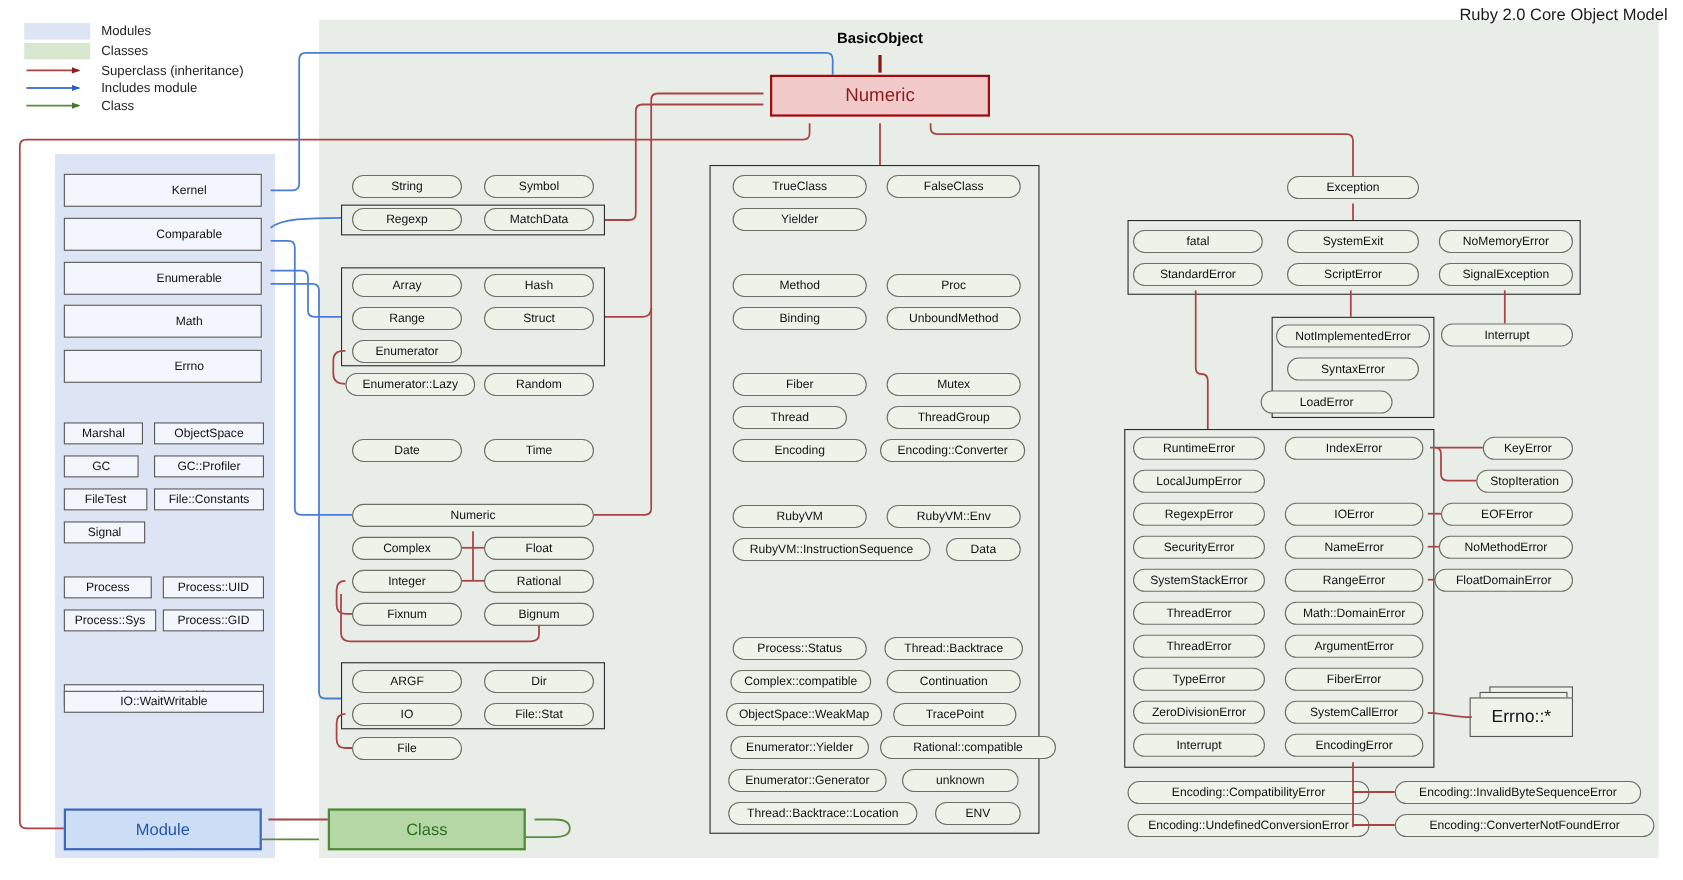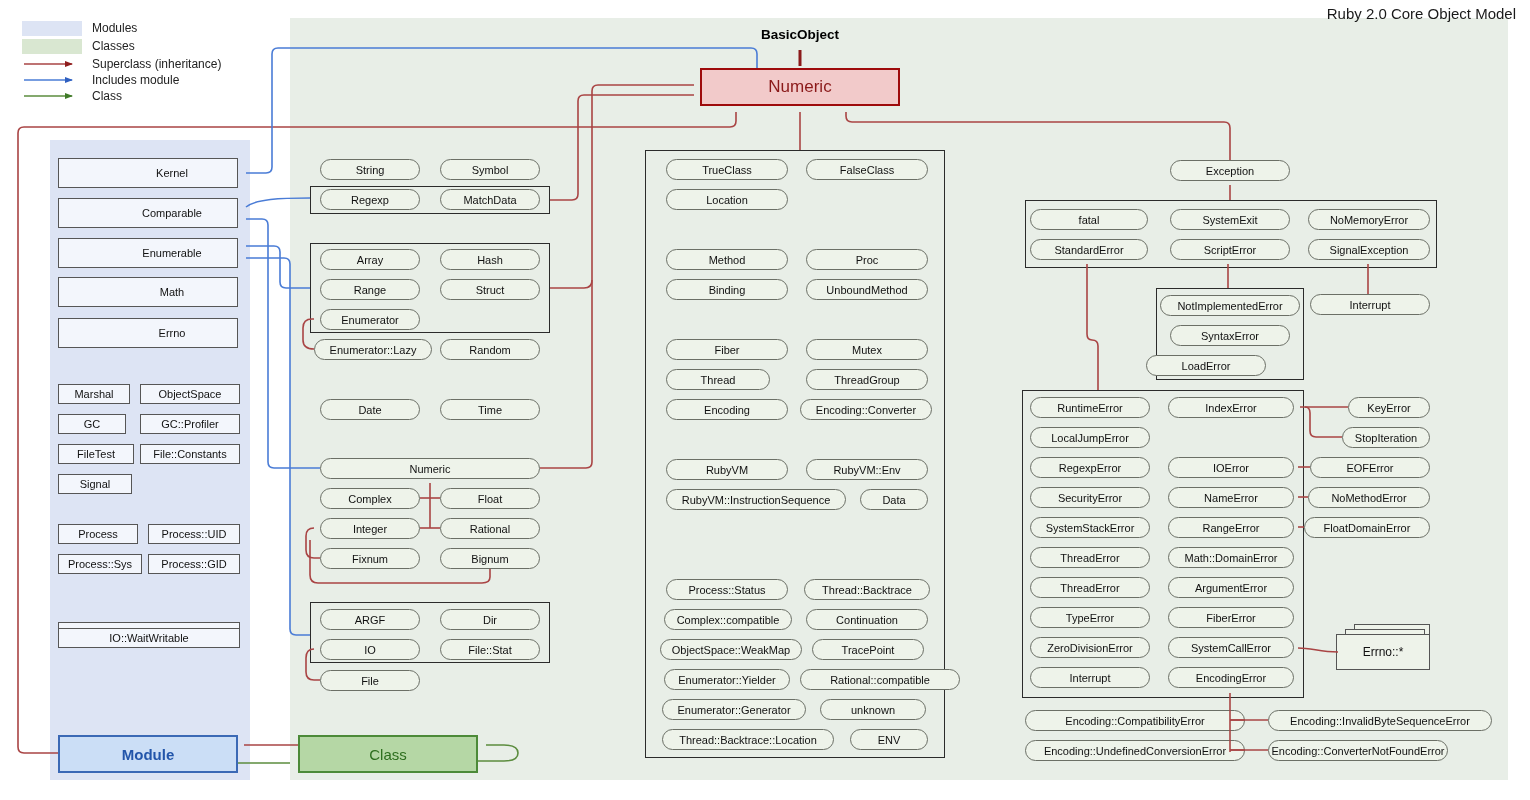--- a/index.html
+++ b/index.html
@@ -34,30 +34,30 @@
   #node-basic-object { position:absolute; left:750px; top:27px; width:100px; text-align:center;
     font-weight:bold; font-size:13.5px; color:#000; }
   #node-object {
     position:absolute; left:700px; top:68px; width:200px; height:38px; box-sizing:border-box;
     background:#f2caca; border:2.5px solid #9e0b0c; color:#8b1a1a;
     display:flex; align-items:center; justify-content:center; font-size:17px;
   }
   #node-module {
     position:absolute; left:58px; top:735px; width:180px; height:38px; box-sizing:border-box;
     background:#cbdef6; border:2px solid #3b69b5; color:#2255aa;
-    display:flex; align-items:center; justify-content:center; font-size:15px;font-weight:bold;
+    display:flex; align-items:center; justify-content:center; font-size:15px;
   }
   #node-class {
     position:absolute; left:298px; top:735px; width:180px; height:38px; box-sizing:border-box;
     background:#b5d7a5; border:2px solid #4c8a38; color:#2d6e1e;
     display:flex; align-items:center; justify-content:center; font-size:15px;
   }
 
   .page { position:absolute; background:#eef3ea; border:1.5px solid #555; box-sizing:border-box; }
-  #errno-front { display:flex; align-items:center; justify-content:center; font-size:12px; }
+  #errno-front { display:flex; align-items:center; justify-content:center; font-size:16px; }
 
   #wires { position:absolute; left:0; top:0; width:1530px; height:800px; pointer-events:none; }
   #wires path { fill:none; }
   .er { stroke:#a94444; stroke-width:1.6; }
   .eb { stroke:#4a7cd6; stroke-width:1.6; }
   .eg { stroke:#5b8c3e; stroke-width:1.6; }
   .ed { stroke:#8b1a1a; stroke-width:3; }
 </style>
 </head>
 <body>
@@ -160,21 +160,21 @@
   <div class="pill" style="left:440px;top:548px;width:100px">Bignum</div>
   <div class="pill" style="left:320px;top:609px;width:100px">ARGF</div>
   <div class="pill" style="left:440px;top:609px;width:100px">Dir</div>
   <div class="pill" style="left:320px;top:639px;width:100px">IO</div>
   <div class="pill" style="left:440px;top:639px;width:100px">File::Stat</div>
   <div class="pill" style="left:320px;top:670px;width:100px">File</div>
 
   <div class="grect" style="left:645px;top:150px;width:300px;height:608px"></div>
   <div class="pill" style="left:666px;top:159px;width:122px">TrueClass</div>
   <div class="pill" style="left:806px;top:159px;width:122px">FalseClass</div>
-  <div class="pill" style="left:666px;top:189px;width:122px">Location</div>
+  <div class="pill" style="left:666px;top:189px;width:122px">Yielder</div>
   <div class="pill" style="left:666px;top:249px;width:122px">Method</div>
   <div class="pill" style="left:806px;top:249px;width:122px">Proc</div>
   <div class="pill" style="left:666px;top:279px;width:122px">Binding</div>
   <div class="pill" style="left:806px;top:279px;width:122px">UnboundMethod</div>
   <div class="pill" style="left:666px;top:339px;width:122px">Fiber</div>
   <div class="pill" style="left:806px;top:339px;width:122px">Mutex</div>
   <div class="pill" style="left:666px;top:369px;width:104px">Thread</div>
   <div class="pill" style="left:806px;top:369px;width:122px">ThreadGroup</div>
   <div class="pill" style="left:666px;top:399px;width:122px">Encoding</div>
   <div class="pill" style="left:800px;top:399px;width:132px">Encoding::Converter</div>
@@ -237,21 +237,21 @@
   <div class="pill" style="left:1308px;top:487px;width:122px">NoMethodError</div>
   <div class="pill" style="left:1304px;top:517px;width:126px">FloatDomainError</div>
 
   <div class="page" style="left:1354px;top:624px;width:76px;height:30px"></div>
   <div class="page" style="left:1345px;top:629px;width:80px;height:32px"></div>
   <div class="page" id="errno-front" style="left:1336px;top:634px;width:94px;height:36px">Errno::*</div>
 
   <div class="pill" style="left:1025px;top:710px;width:220px">Encoding::CompatibilityError</div>
   <div class="pill" style="left:1268px;top:710px;width:224px">Encoding::InvalidByteSequenceError</div>
   <div class="pill" style="left:1025px;top:740px;width:220px">Encoding::UndefinedConversionError</div>
-  <div class="pill" style="left:1268px;top:740px;width:180px">Encoding::ConverterNotFoundError</div>
+  <div class="pill" style="left:1268px;top:740px;width:236px">Encoding::ConverterNotFoundError</div>
 
   <div id="node-module">Module</div>
   <div id="node-class">Class</div>
 
   <svg id="wires">
     <defs>
       <marker id="ar" markerWidth="9" markerHeight="8" refX="7" refY="3" orient="auto" markerUnits="userSpaceOnUse">
         <path d="M0 0 L8 3 L0 6 z" fill="#8f1d1d"></path>
       </marker>
       <marker id="ab" markerWidth="9" markerHeight="8" refX="7" refY="3" orient="auto" markerUnits="userSpaceOnUse">

